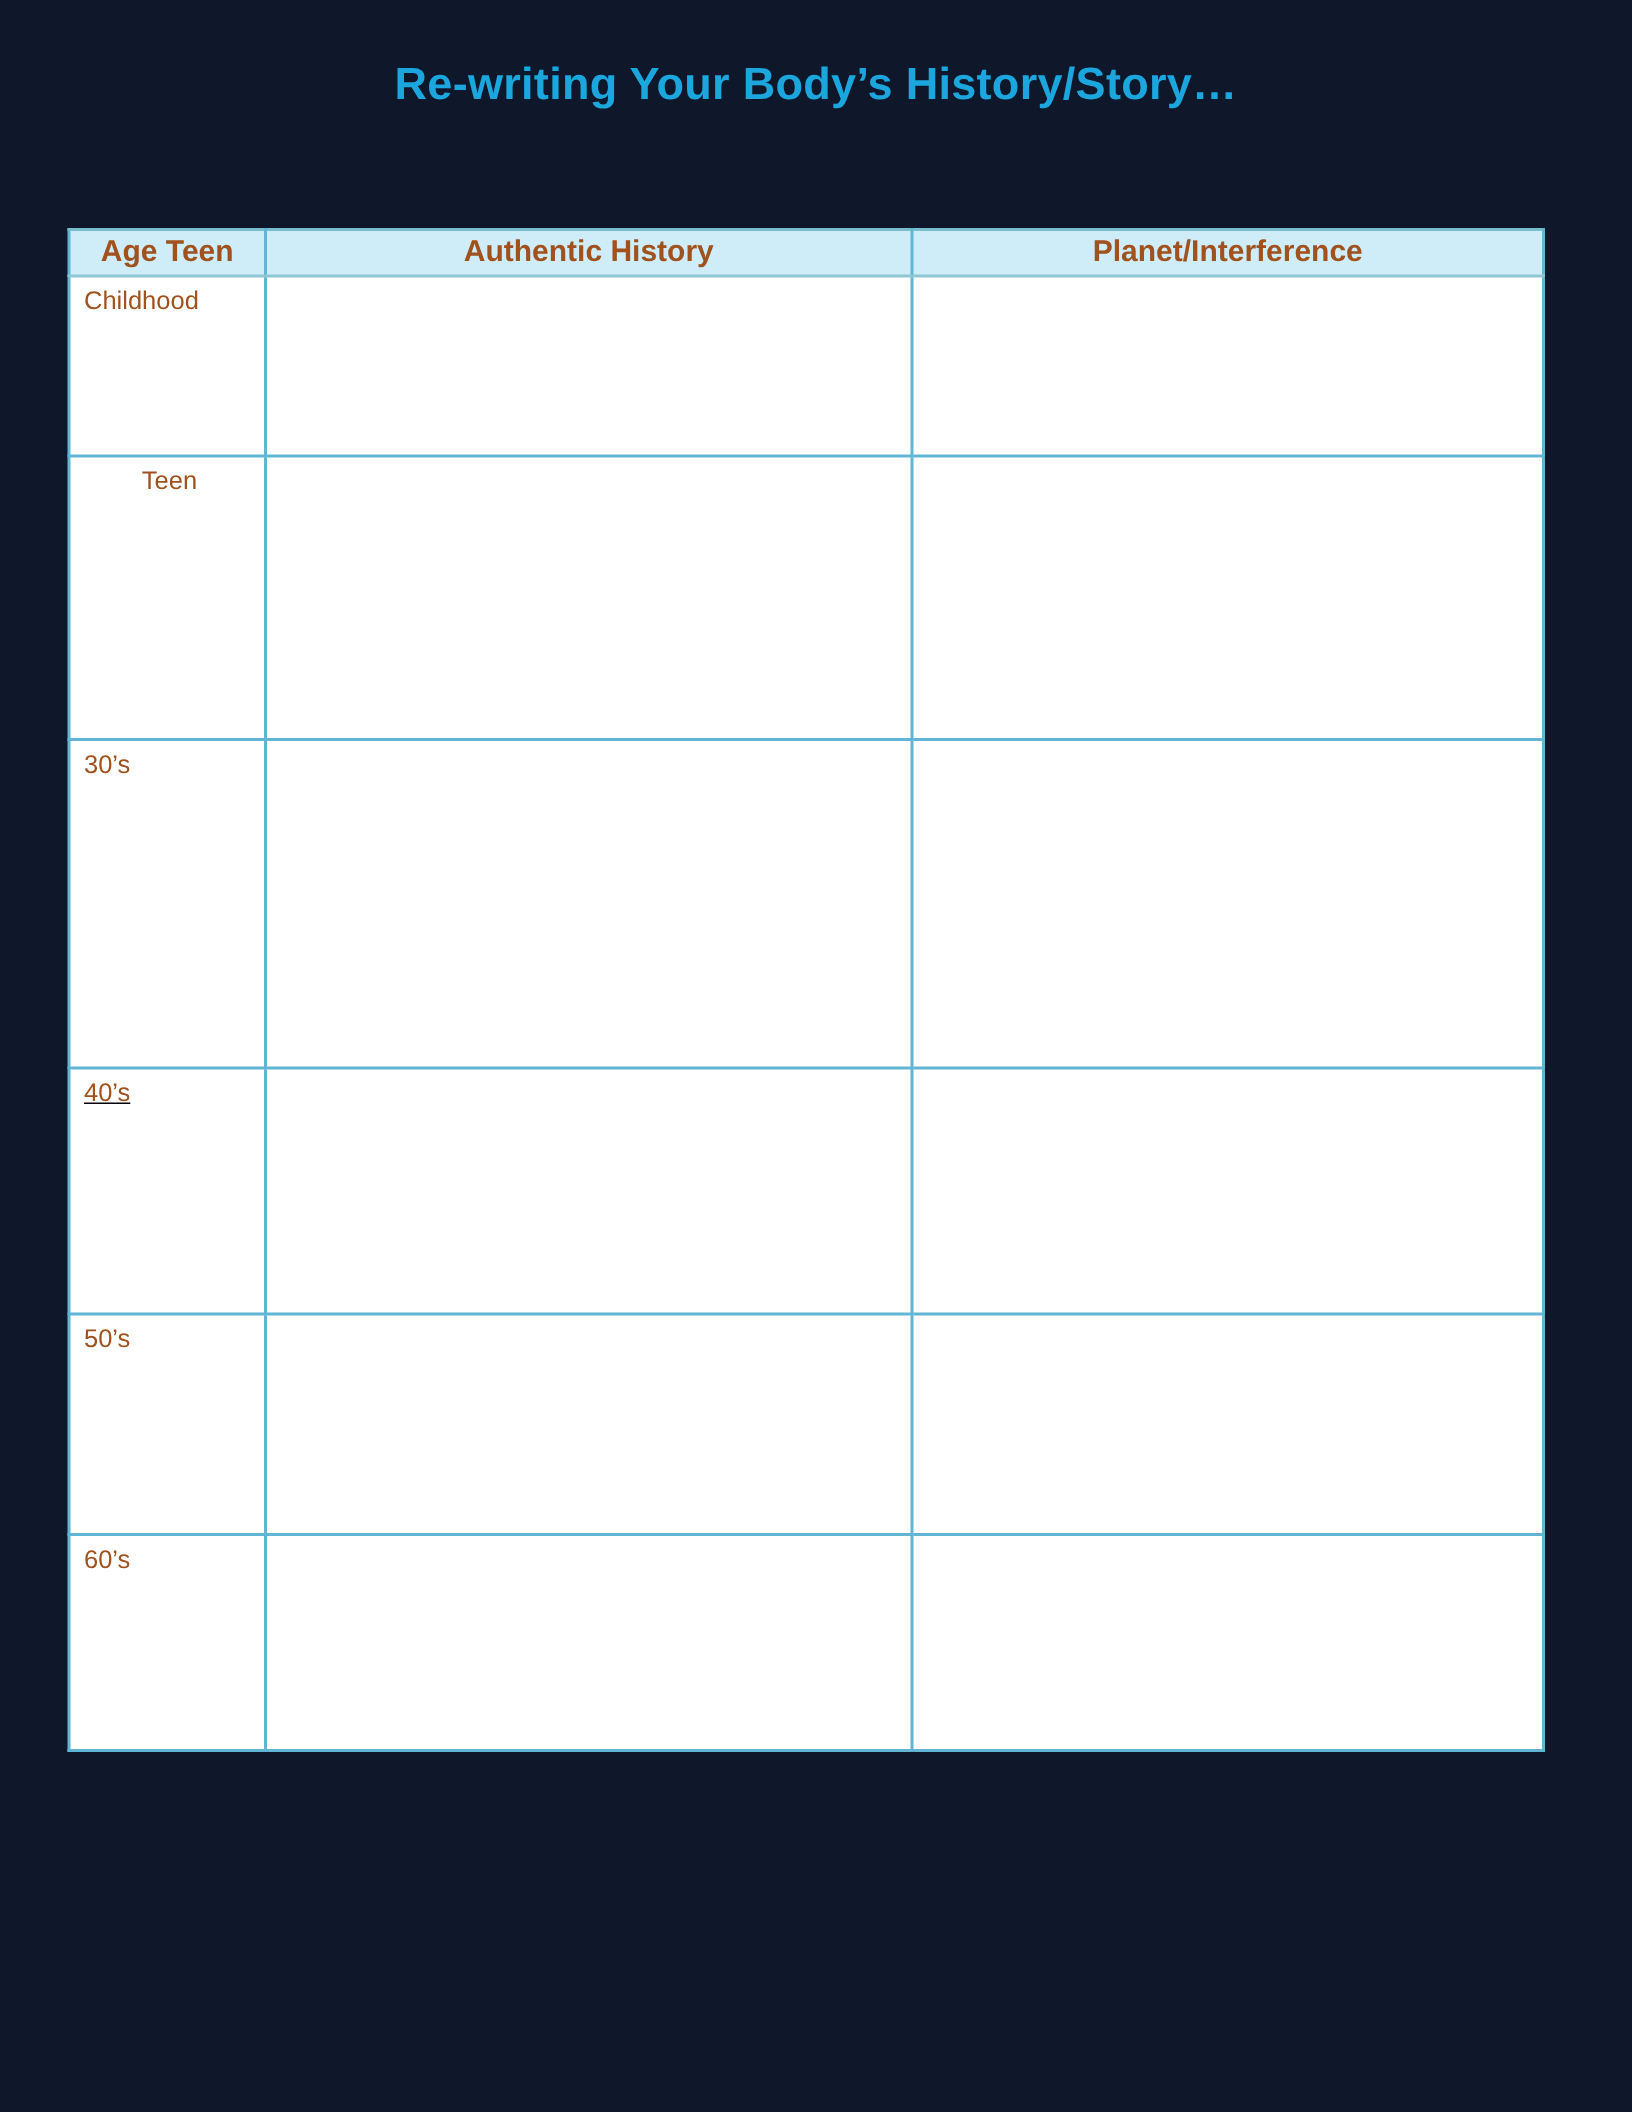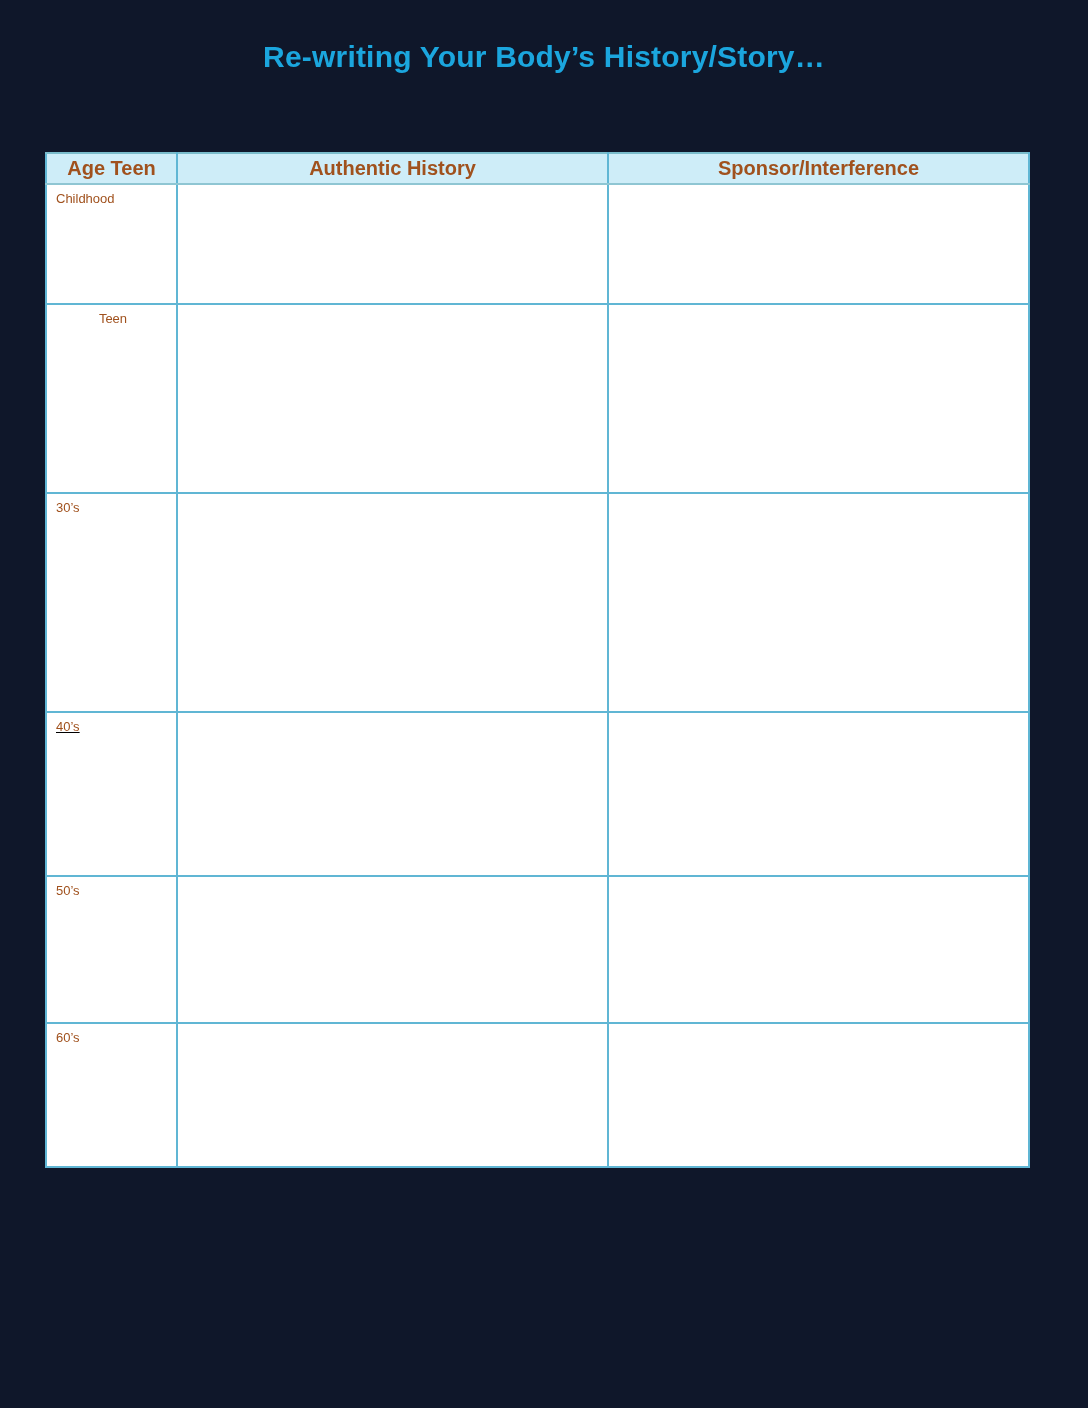--- a/index.html
+++ b/index.html
@@ -55,21 +55,21 @@
     font-size: 20px;
     text-align: center;
     vertical-align: middle;
     height: 31px;
     padding: 2px 4px;
     border-bottom: 2px solid var(--header-sep);
     border-top: 2px solid var(--outer-border);
   }
   table.worksheet td.age-label {
     color: var(--label-brown);
-    font-size: 13px;
+    font-size: 17px;
     padding: 6px 6px 0 9px;
   }
   table.worksheet td.fill-cell { padding: 6px 8px 0 8px; font-size: 17px; color: #333; }
   tr.row-0 { height: 120px; }
   tr.row-1 { height: 189px; text-align: center; }
   tr.row-2 { height: 219px; }
   tr.row-3 { height: 168px; }
   tr.row-4 { height: 164px; text-decoration: underline; }
   tr.row-5 { height: 147px; }
   tr.row-6 { height: 144px; }
@@ -84,21 +84,21 @@
   <table class="worksheet">
     <colgroup>
       <col class="c0">
         <col class="c1">
         <col class="c2">
     </colgroup>
     <thead>
       <tr>
         <th>Age Teen</th>
         <th>Authentic History</th>
-        <th>Sponsor/Interference</th>
+        <th>Planet/Interference</th>
       </tr>
     </thead>
     <tbody>
       <tr class="row-0">
         <td class="age-label">Childhood</td>
         <td class="fill-cell"></td>
         <td class="fill-cell"></td>
       </tr>
       <tr class="row-1">
         <td class="age-label">Teen</td>

